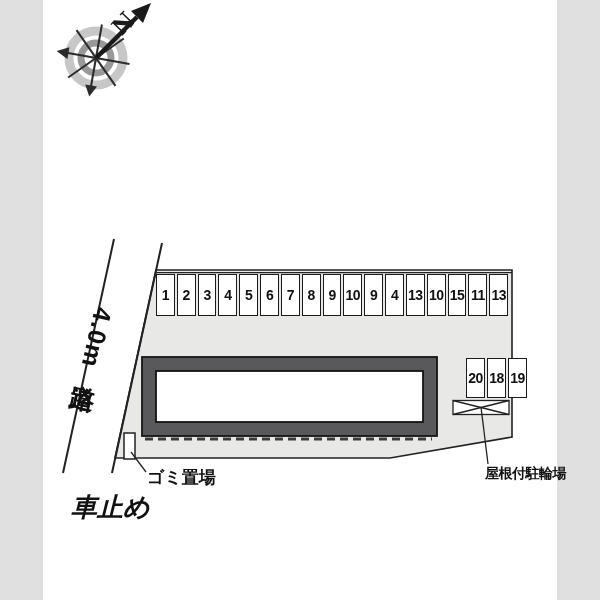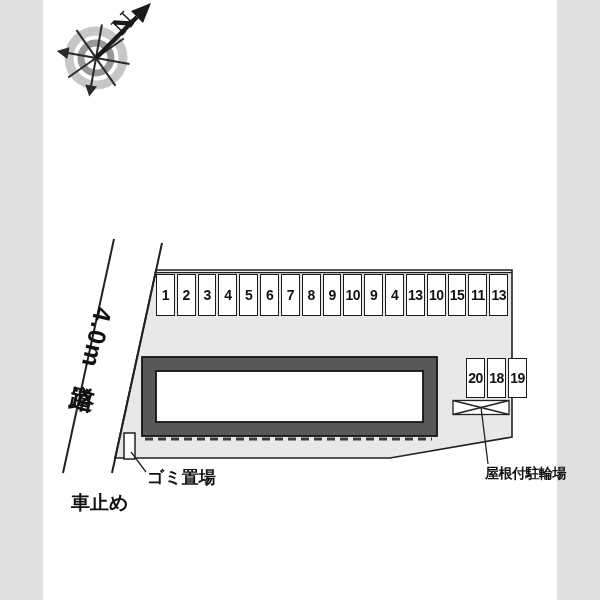--- a/index.html
+++ b/index.html
@@ -23,21 +23,21 @@
   .jp-label{
     position:absolute;z-index:3;color:#111;font-weight:700;
     font-family:"Liberation Sans",sans-serif;white-space:nowrap;
   }
   #label-road{
     left:88px;top:308px;writing-mode:vertical-rl;text-orientation:mixed;
     font-size:25px;transform:rotate(13deg);transform-origin:center top;
     letter-spacing:1px;
   }
   #label-garbage{left:147px;top:466px;font-size:17px;text-align:center;}
-  #label-carstop{left:71px;top:490px;font-size:19px;}
+  #label-carstop{left:71px;top:490px;font-size:26px;font-style:italic;}
   #label-bicycle{left:443px;top:465px;font-size:14px;letter-spacing:-0.5px;margin-left:42px;}
 </style>
 </head>
 <body>
 
 <div id="canvas">
 
   <div class="side-band left"></div>
   <div class="side-band right"></div>
 

